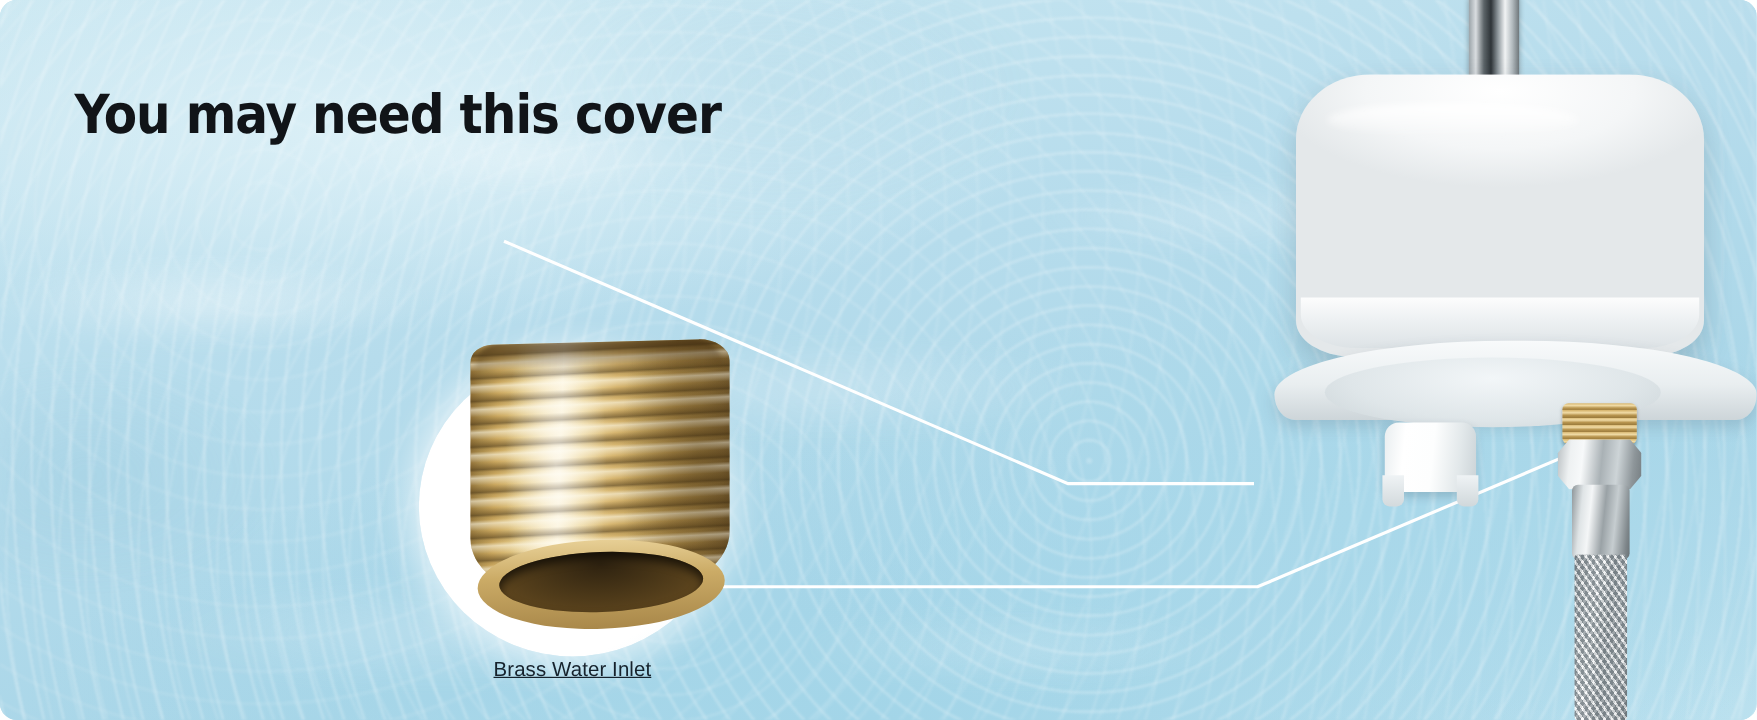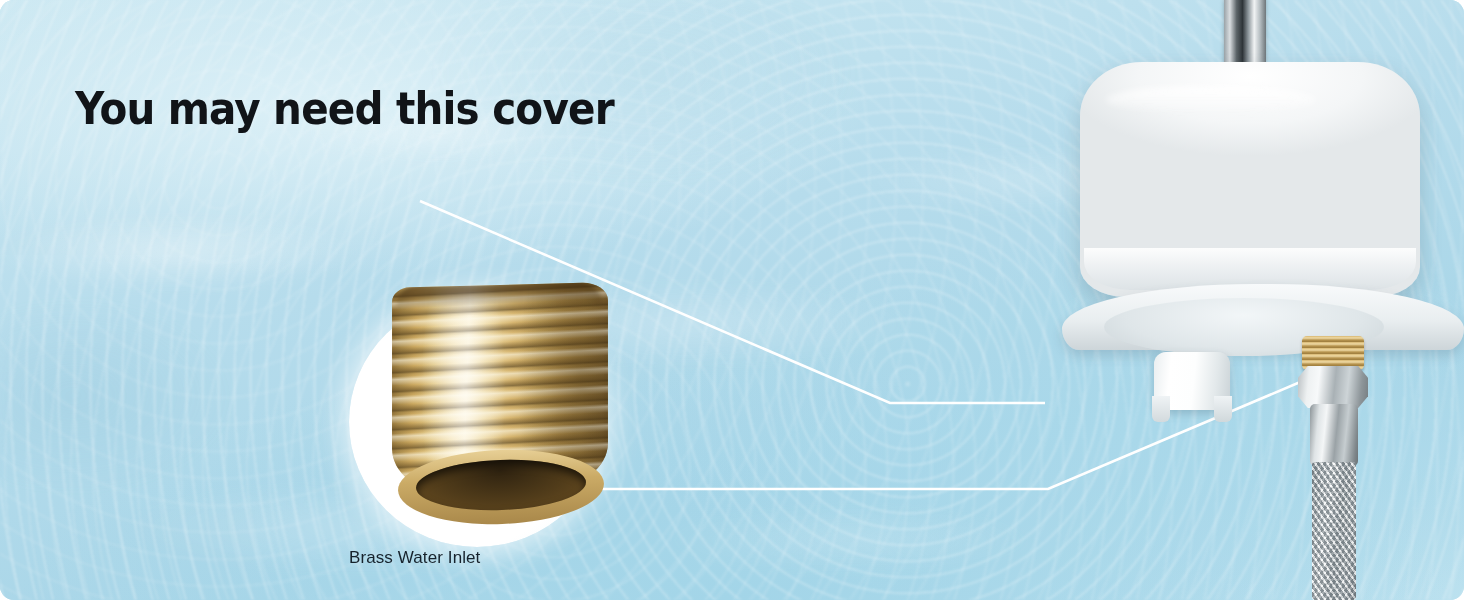--- a/index.html
+++ b/index.html
@@ -43,21 +43,21 @@
       radial-gradient(ellipse 24% 11% at 25% 88%, rgba(255,255,255,.42) 0%, rgba(255,255,255,0) 72%),
       radial-gradient(ellipse 18% 8% at 58% 90%, rgba(255,255,255,.35) 0%, rgba(255,255,255,0) 72%),
       radial-gradient(ellipse 15% 22% at 5% 66%, rgba(120,180,205,.35) 0%, rgba(120,180,205,0) 75%),
       radial-gradient(ellipse 20% 26% at 44% 12%, rgba(130,188,212,.3) 0%, rgba(130,188,212,0) 75%);
     filter:blur(7px);
   }
 
   
   .copy{position:absolute;left:62px;top:72px;width:930px;}
   .headline{
-    margin:13px;
+    margin:0;
     font-family:"DejaVu Sans Condensed","Liberation Sans Narrow","Liberation Sans",sans-serif;
     font-size:45px;
     font-weight:700;
     letter-spacing:-.8px;
     color:#111418;
     line-height:1.06;
     white-space:nowrap;
   }
   .subcopy{
     margin:16px 0 0 0;
@@ -73,23 +73,25 @@
 
   
   .inset-circle{
     position:absolute;left:349px;top:297px;width:256px;height:250px;
     border-radius:50%;
     background:radial-gradient(circle at 38% 38%, #ffffff 0%, #ffffff 72%, #f4fafc 90%, #eaf5f9 100%);
     box-shadow:0 0 26px 10px rgba(255,255,255,.55);
   }
   .inset-caption{
     position:absolute;left:349px;top:548px;width:256px;
+    text-align:center;
     font-size:17px;
     color:#16222c;
     letter-spacing:.1px;
+    text-decoration:underline;
   }
 
   
   .brass{
     position:absolute;left:392px;top:285px;width:216px;height:205px;
   }
   .brass-body{
     position:absolute;inset:0;
     border-radius:18px 26px 60px 56px / 14px 18px 44px 44px;
     background:

